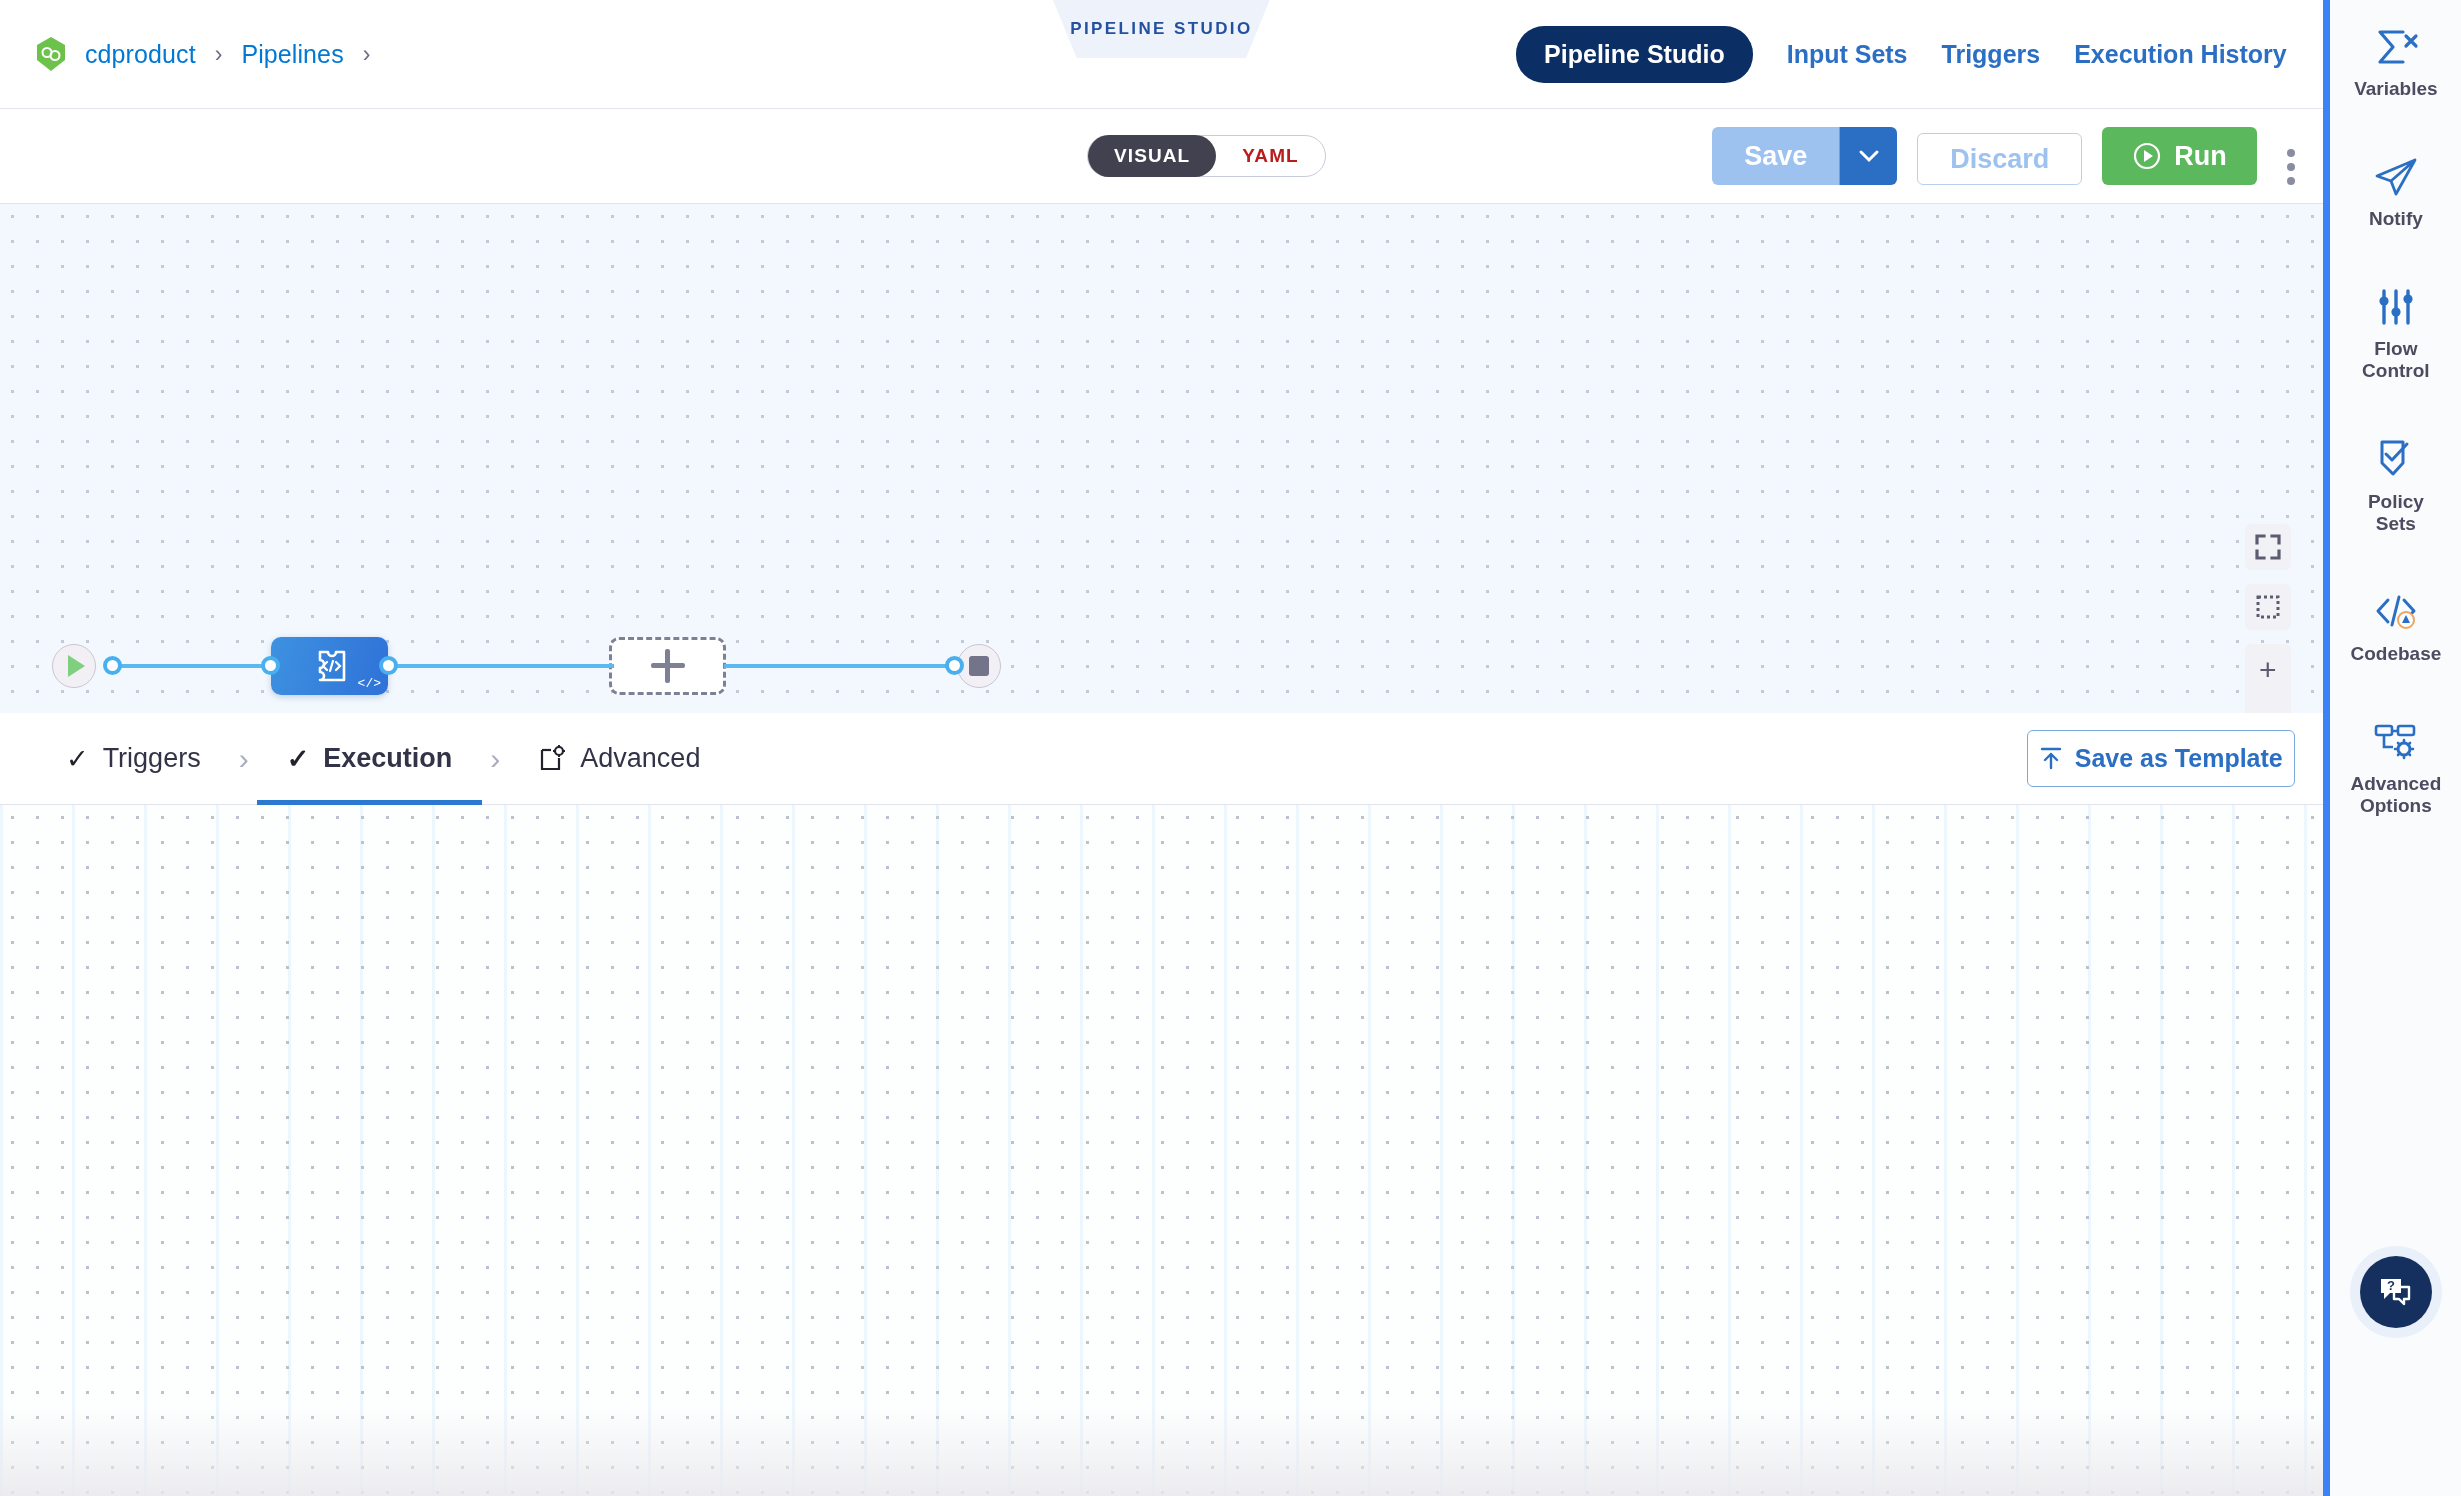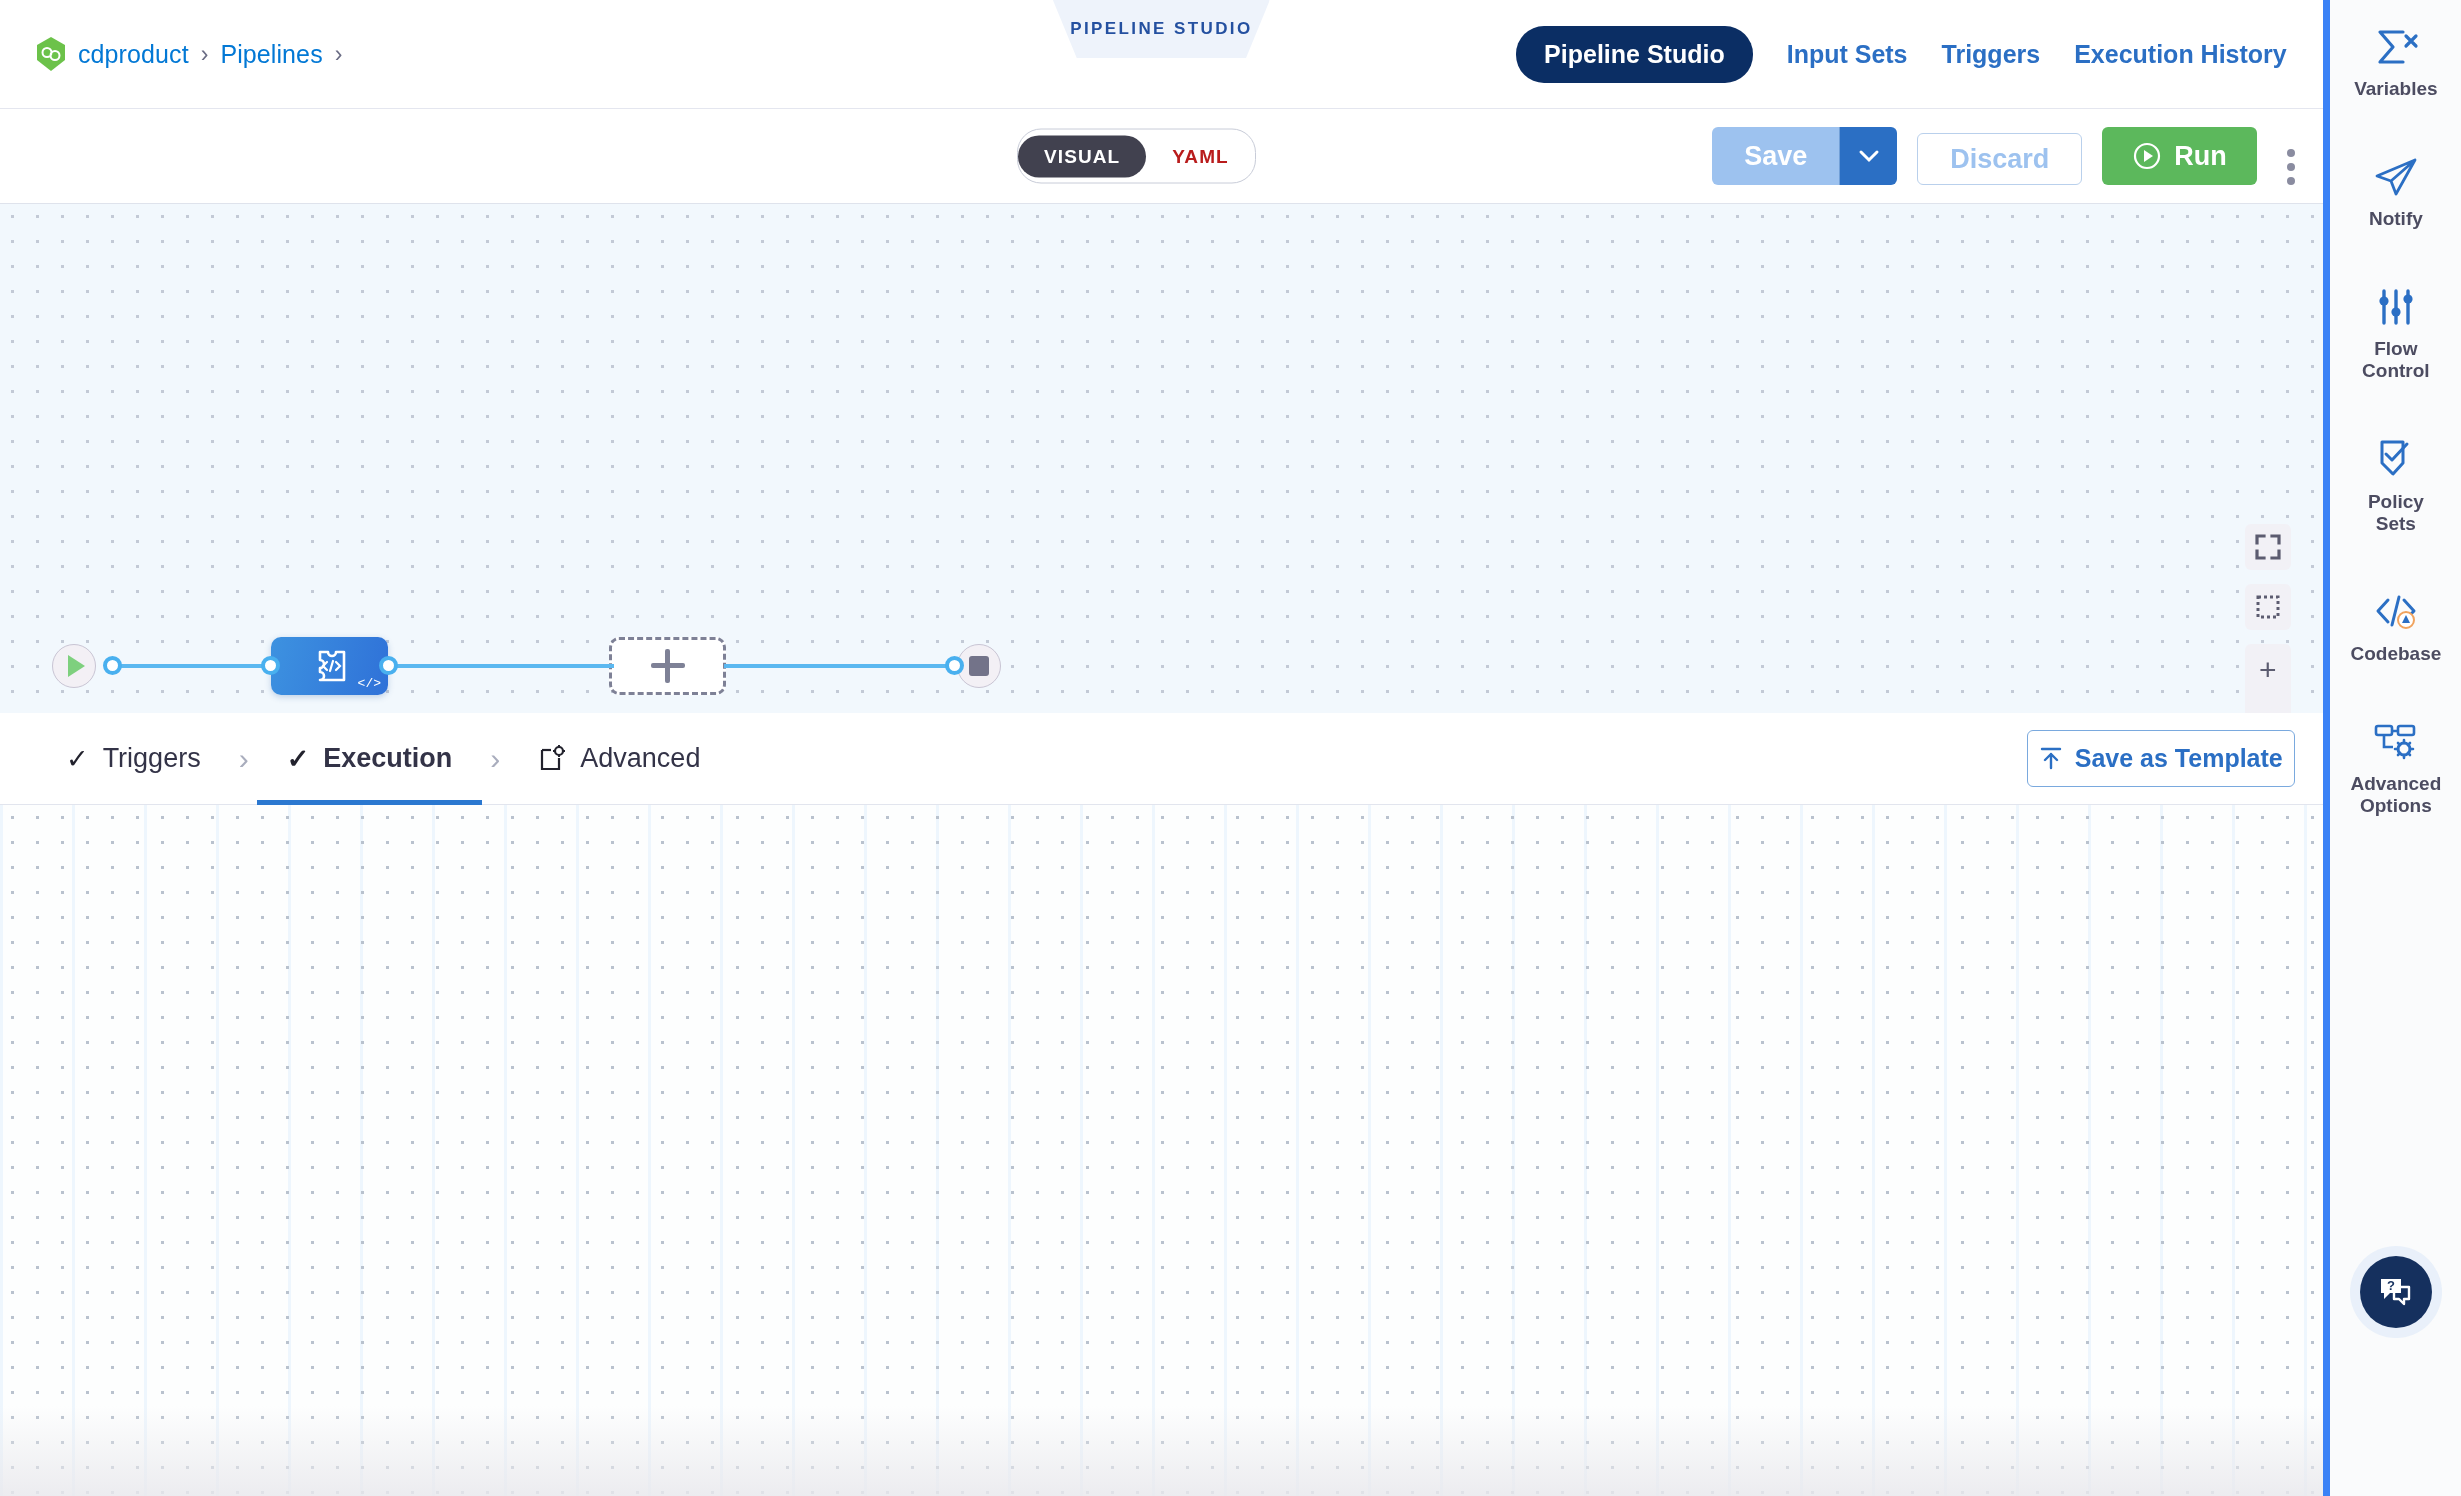--- a/index.html
+++ b/index.html
@@ -11,21 +11,21 @@
   }
   .app { position: relative; width: 2462px; height: 1496px; display: flex; }
   .main-col { width: 2336px; height: 1496px; position: relative; display: flex; flex-direction: column; }
 
   
   .topbar {
     height: 109px; min-height: 109px; background: #fff;
     border-bottom: 1px solid #e4e6ef;
     display: flex; align-items: center; position: relative;
   }
-  .crumbs { display: flex; align-items: center; gap: 12px; padding-left: 36px; }
+  .crumbs { display: flex; align-items: center; gap: 19px; padding-left: 36px; }
   .crumb-logo { width: 30px; height: 34px; display: block; }
   .crumb-link { color: #0278d5; font-size: 25px; letter-spacing: 0.1px; cursor: pointer; }
   .crumb-sep { color: #6b6d85; font-size: 23px; font-weight: 300; }
 
   .studio-banner {
     position: absolute; left: 50%; transform: translateX(-50%); top: 0;
     width: 217px; height: 58px;
     background: #eef3fb;
     clip-path: polygon(0 0, 100% 0, 89% 100%, 11% 100%);
     display: flex; align-items: center; justify-content: center;
@@ -47,23 +47,23 @@
     border-bottom: 1px solid #dfe3ec;
     display: flex; align-items: center; position: relative; padding: 0 30px 0 36px;
   }
   .title-left { display: flex; align-items: center; gap: 16px; }
   .pipeline-icon { width: 44px; height: 36px; }
   .pipeline-title { font-size: 35px; font-weight: bold; color: #22222d; letter-spacing: -0.3px; }
   .title-mini-icon { width: 24px; height: 30px; cursor: pointer; }
   .title-pencil { width: 28px; height: 30px; cursor: pointer; }
 
   .vy-toggle {
-    position: absolute; left: 1017px; top: 50%; transform: translateY(-50%);
+    position: absolute; left: 1087px; top: 50%; transform: translateY(-50%);
     display: flex; align-items: center;
-    border: 1px solid #c8ccd8; border-radius: 24px; background: #fff; height: 55px;
+    border: 1px solid #c8ccd8; border-radius: 24px; background: #fff; height: 42px;
   }
   .vy-seg {
     font-size: 19px; font-weight: bold; letter-spacing: 1.1px;
     padding: 0 26px; height: 42px; display: flex; align-items: center;
     border-radius: 24px; cursor: pointer; color: #b91c1c;
   }
   .vy-seg.active { background: #41414f; color: #fff; }
 
   .title-right { position: absolute; right: 26px; display: flex; align-items: flex-end; gap: 20px; }
   .save-group { display: flex; border-radius: 6px; overflow: hidden; height: 58px; }

